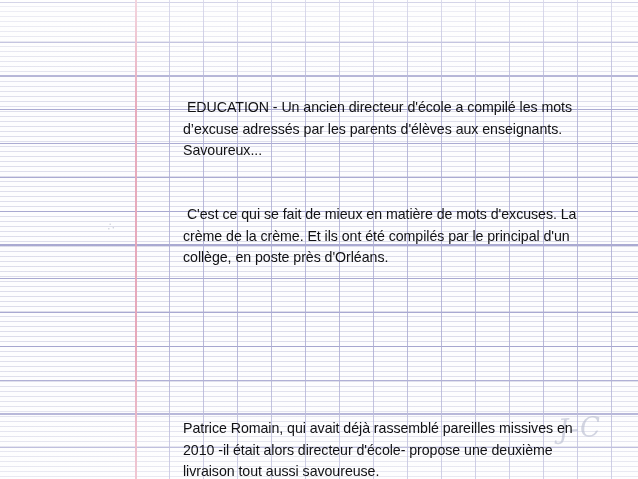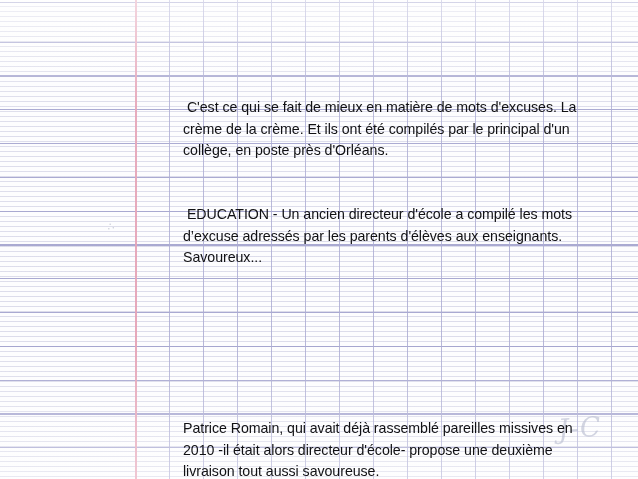--- a/index.html
+++ b/index.html
@@ -140,22 +140,22 @@
   <div class="layer" id="rules-major"></div>
   <div class="layer" id="rules-vertical"></div>
   <div id="margin-line"></div>
   <div class="layer" id="paper-tint"></div>
 
   <div id="smudge-mark">∴</div>
   <div id="watermark">J-C</div>
 
   <div id="text-block">
 
+    <p class="para"> EDUCATION - Un ancien directeur d'école a compilé les mots d’excuse adressés par les parents d'élèves aux enseignants. Savoureux...</p>
     <p class="para"> C'est ce qui se fait de mieux en matière de mots d'excuses. La crème de la crème. Et ils ont été compilés par le principal d'un collège, en poste près d'Orléans.</p>
-    <p class="para"> EDUCATION - Un ancien directeur d'école a compilé les mots d’excuse adressés par les parents d'élèves aux enseignants. Savoureux...</p>
 
     <div class="gap-sm"></div>
 
     <p class="para">Patrice Romain, qui avait déjà rassemblé pareilles missives en 2010 -il était alors directeur d'école- propose une deuxième livraison tout aussi savoureuse.</p>
 
     
 
     
 
     

